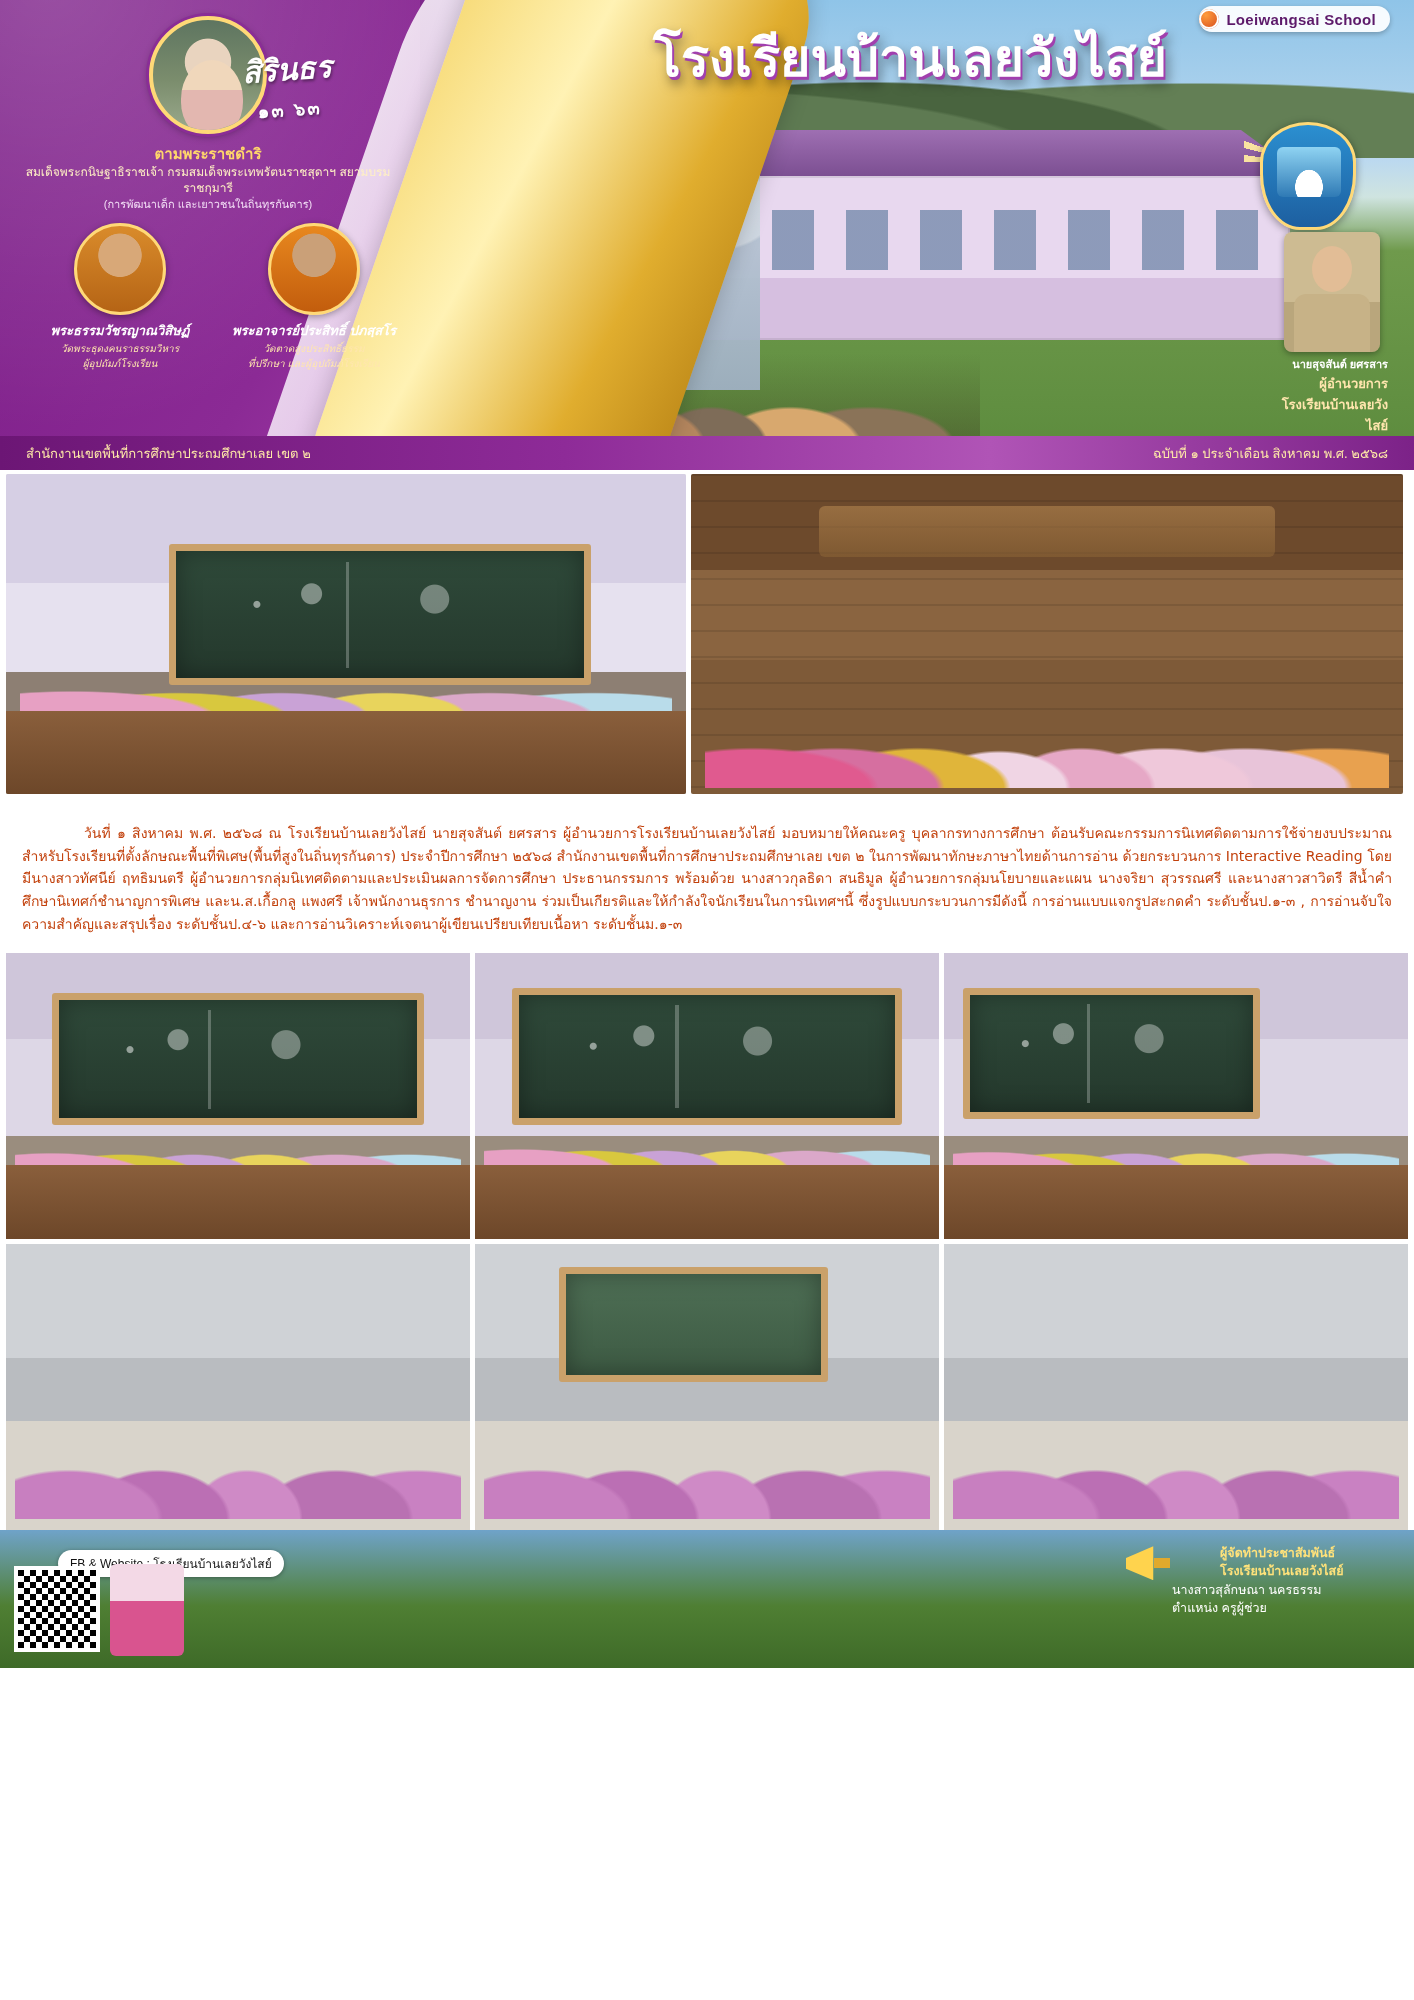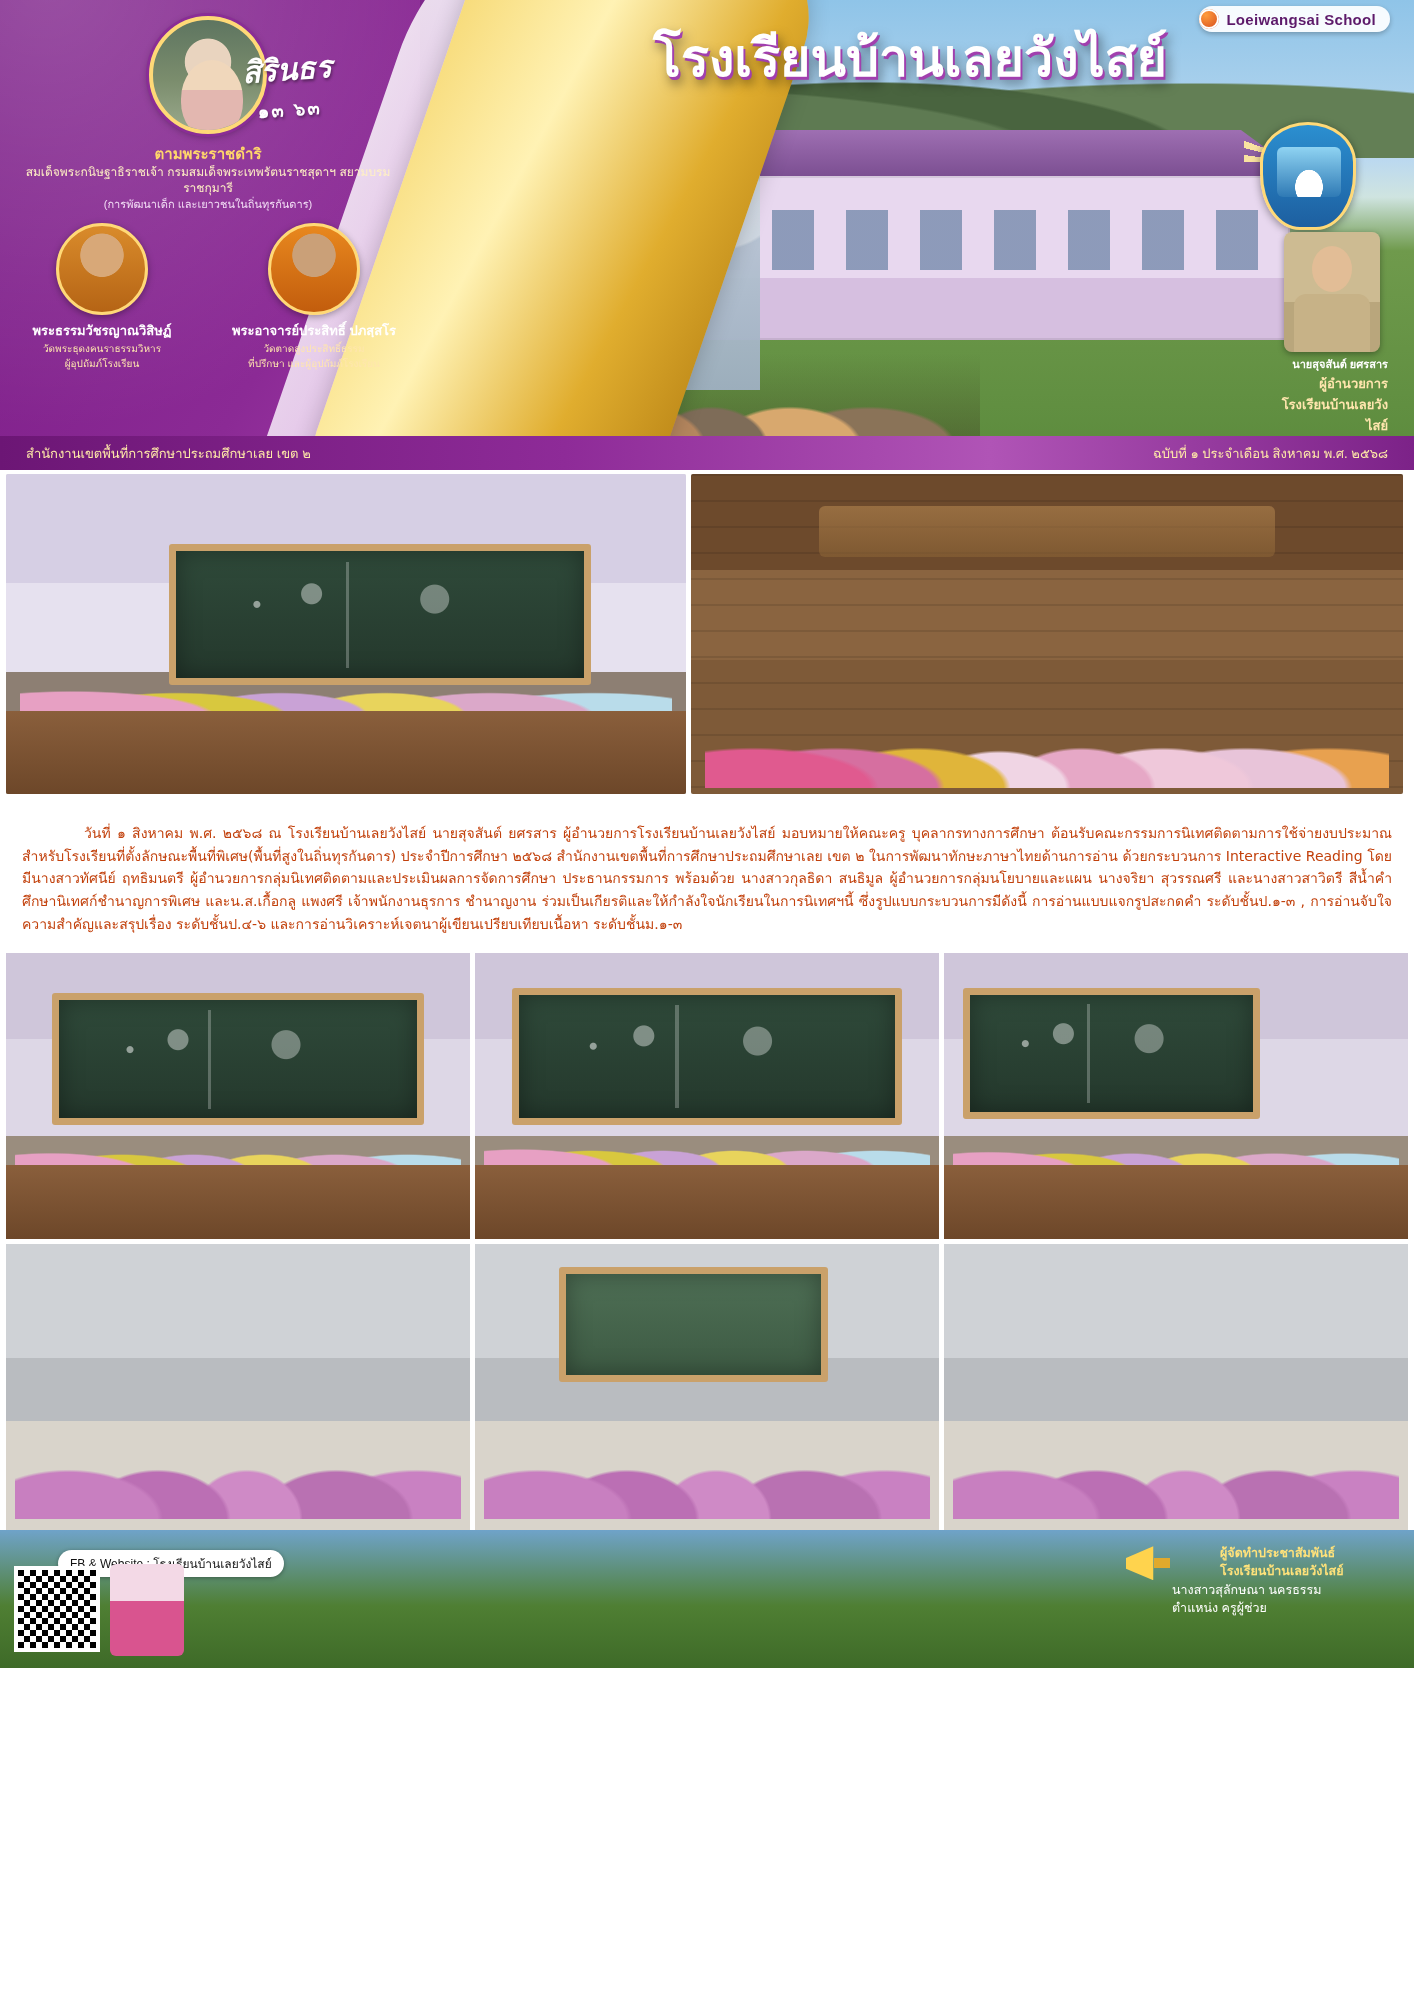--- a/index.html
+++ b/index.html
@@ -167,21 +167,21 @@
     text-shadow: 1px 2px 3px rgba(0,0,0,.4);
     font-family: "DejaVu Serif", serif;
     transform: rotate(-4deg);
   }
   .signature .sub { display:block; font-size: 18px; font-style:normal; margin-top:2px; letter-spacing:2px;}
   .royal-text { color:#ffe9a8; margin-top: 10px; line-height: 1.35; }
   .royal-text .t1 { font-size: 15px; font-weight:700; color:#ffd76a;}
   .royal-text .t2 { font-size: 12px; color:#fff0c4;}
   .royal-text .t3 { font-size: 11px; color:#f2dcf5;}
 
-  .monks { display:flex; justify-content:space-between; margin-top: 12px;}
+  .monks { display:flex; justify-content:flex-end; gap: 26px; margin-top: 12px; font-style: italic;}
   .monk { width: 168px; text-align:center;}
   .monk .ph {
     width: 92px; height: 92px; border-radius:50%;
     margin: 0 auto 5px;
     border: 3px solid #ffd977;
     background: radial-gradient(circle at 50% 34%, #d8a878 0 30%, transparent 31%),
                 linear-gradient(#d98b2b, #b56415);
     box-shadow: 0 2px 7px rgba(0,0,0,.35);
   }
   .monk.m2 .ph { background: radial-gradient(circle at 50% 34%, #caa078 0 30%, transparent 31%), linear-gradient(#e8881e, #c25d0d);}

